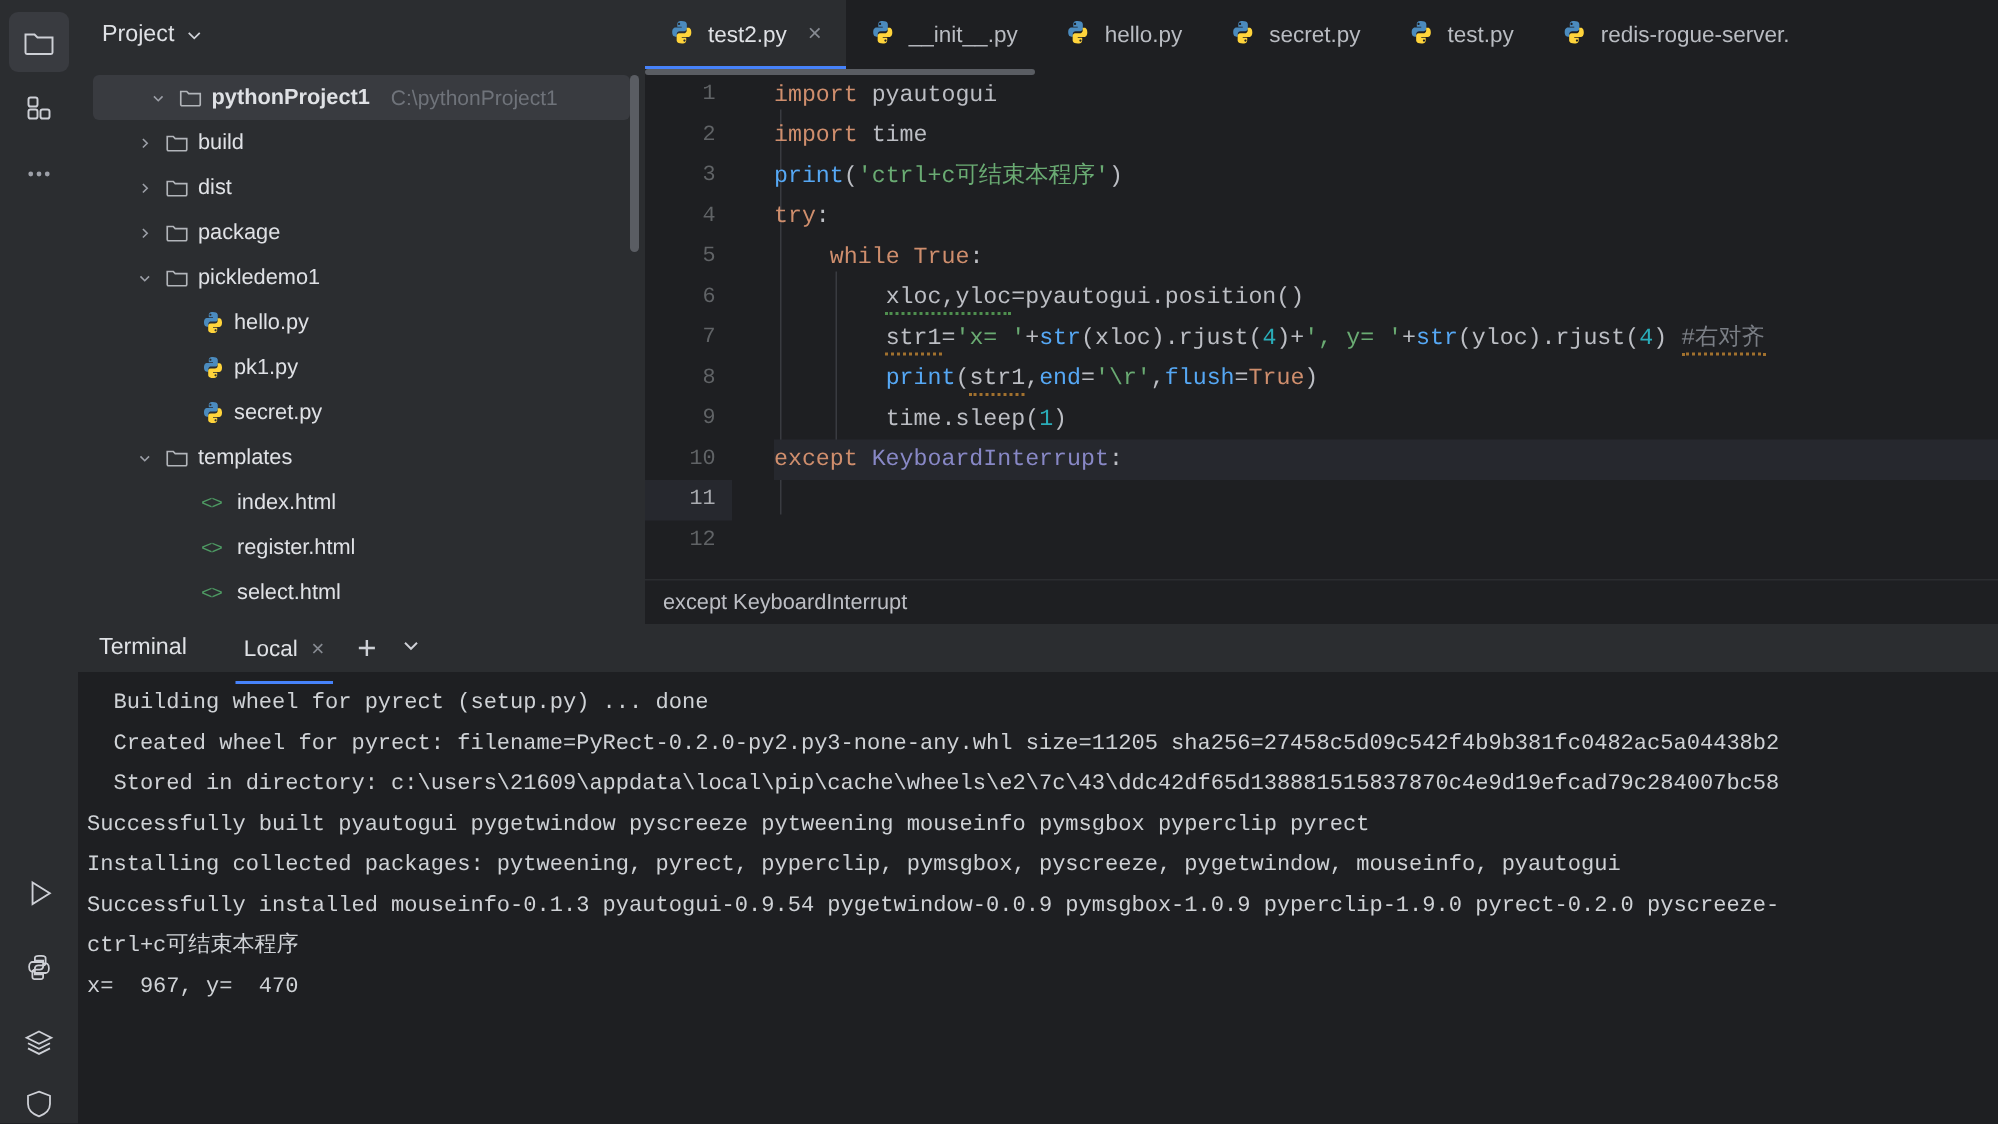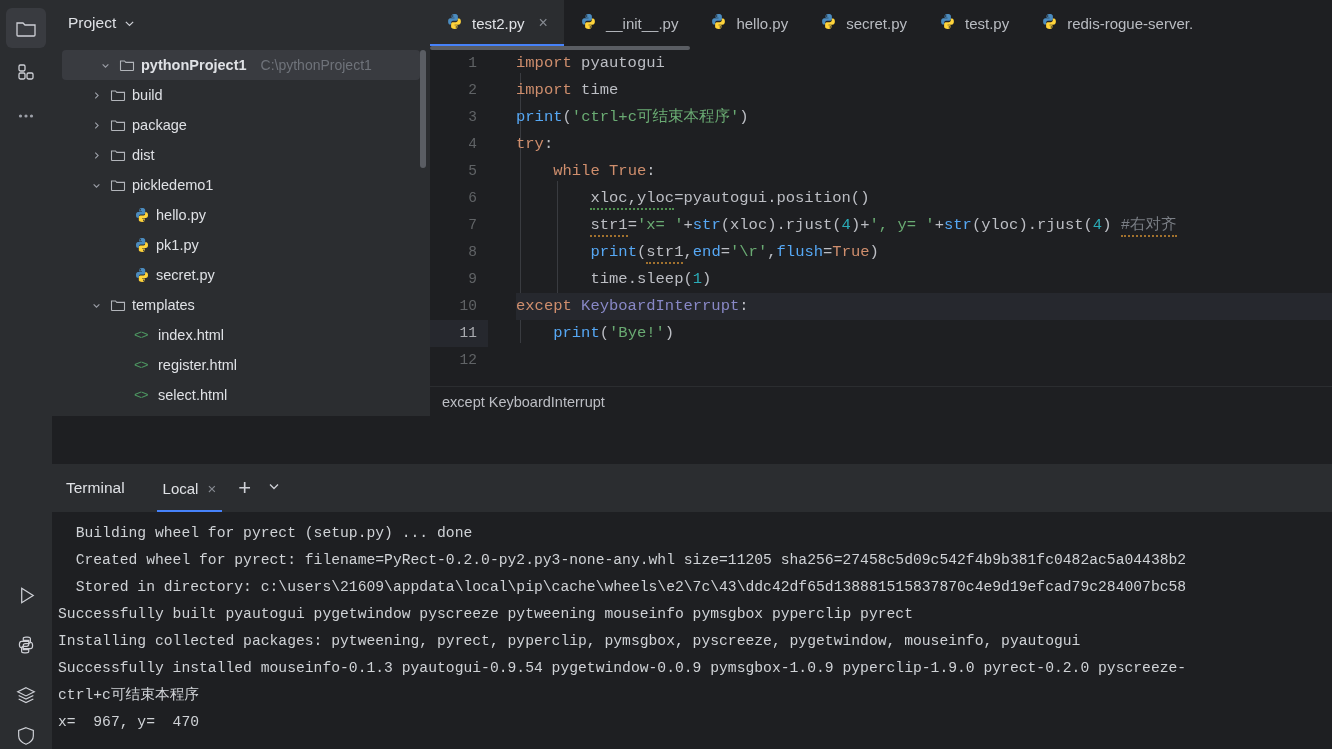--- a/index.html
+++ b/index.html
@@ -113,22 +113,22 @@
     display: flex; align-items: center; padding-left: 12px;
     font-size: 14.5px; color: #bcbec4;
   }
 
   
   .terminal {
     position: absolute; left: 52px; top: 416px; width: 1280px; height: 333px;
     background: #1e1f22; display: flex; flex-direction: column;
   }
   .term-header {
-    height: 48px; display: flex; align-items: center; gap: 0px;
-    padding-left: 14px; background: #2b2d30; margin-top: 48px;
+    height: 32px; display: flex; align-items: center; gap: 0px;
+    padding-left: 14px; background: #2b2d30;
   }
   .term-title { color: #dfe1e5; font-size: 15.5px; margin-right: 30px; }
   .term-tab {
     position: relative; color: #dfe1e5; font-size: 15px;
     display: flex; align-items: center; gap: 9px; height: 48px; padding: 0 8px;
   }
   .term-tab::after {
     content: ""; position: absolute; left: 2px; right: 2px; bottom: 0; height: 2.5px; background: #4682fa;
   }
   .term-tab .close { color: #868a91; font-size: 15px; }
@@ -232,33 +232,33 @@
         <div class="tree-row">
           <span class="i1"></span>
           <span class="arrow">
             <svg viewBox="0 0 11 11">
               <path d="M4 2 L7.5 5.5 L4 9" fill="none" stroke="#9da0a8" stroke-width="1.3"></path>
             </svg>
           </span>
           <span class="folder-ico"><svg viewBox="0 0 16 16" width="16" height="16">
               <path d="M1.5 4 h4 l1.3 1.4 h7.7 v7.3 a0.8 0.8 0 0 1 -0.8 0.8 H2.3 a0.8 0.8 0 0 1 -0.8 -0.8 Z" fill="none" stroke="#b2b5ba" stroke-width="1.1"></path>
             </svg></span>
+          <span class="nm">dist</span>
+        </div>
+        <div class="tree-row">
+          <span class="i1"></span>
+          <span class="arrow">
+            <svg viewBox="0 0 11 11">
+              <path d="M4 2 L7.5 5.5 L4 9" fill="none" stroke="#9da0a8" stroke-width="1.3"></path>
+            </svg>
+          </span>
+          <span class="folder-ico"><svg viewBox="0 0 16 16" width="16" height="16">
+              <path d="M1.5 4 h4 l1.3 1.4 h7.7 v7.3 a0.8 0.8 0 0 1 -0.8 0.8 H2.3 a0.8 0.8 0 0 1 -0.8 -0.8 Z" fill="none" stroke="#b2b5ba" stroke-width="1.1"></path>
+            </svg></span>
           <span class="nm">package</span>
-        </div>
-        <div class="tree-row">
-          <span class="i1"></span>
-          <span class="arrow">
-            <svg viewBox="0 0 11 11">
-              <path d="M4 2 L7.5 5.5 L4 9" fill="none" stroke="#9da0a8" stroke-width="1.3"></path>
-            </svg>
-          </span>
-          <span class="folder-ico"><svg viewBox="0 0 16 16" width="16" height="16">
-              <path d="M1.5 4 h4 l1.3 1.4 h7.7 v7.3 a0.8 0.8 0 0 1 -0.8 0.8 H2.3 a0.8 0.8 0 0 1 -0.8 -0.8 Z" fill="none" stroke="#b2b5ba" stroke-width="1.1"></path>
-            </svg></span>
-          <span class="nm">dist</span>
         </div>
         <div class="tree-row">
           <span class="i1"></span>
           <span class="arrow">
             <svg viewBox="0 0 11 11">
               <path d="M2 4 L5.5 7.5 L9 4" fill="none" stroke="#9da0a8" stroke-width="1.3"></path>
             </svg>
           </span>
           <span class="folder-ico"><svg viewBox="0 0 16 16" width="16" height="16">
               <path d="M1.5 4 h4 l1.3 1.4 h7.7 v7.3 a0.8 0.8 0 0 1 -0.8 0.8 H2.3 a0.8 0.8 0 0 1 -0.8 -0.8 Z" fill="none" stroke="#b2b5ba" stroke-width="1.1"></path>
@@ -412,21 +412,20 @@
         <div class="cline"><span>        </span><span class="id wavy-green">xloc,yloc</span><span class="id">=pyautogui.position()</span></div>
 
         <div class="cline"><span>        </span><span class="id wavy-warn">str1</span><span class="id">=</span><span class="str">'x= '</span><span class="id">+</span><span class="fn">str</span><span class="id">(xloc).rjust(</span><span class="num">4</span><span class="id">)</span><span class="id">+</span><span class="str">', y= '</span><span class="id">+</span><span class="fn">str</span><span class="id">(yloc).rjust(</span><span class="num">4</span><span class="id">)</span><span> </span><span class="cmt wavy-warn">#右对齐</span></div>
 
         <div class="cline"><span>        </span><span class="fn">print</span><span class="id">(</span><span class="id wavy-warn">str1</span><span class="id">,</span><span class="kwarg">end</span><span class="id">=</span><span class="str">'\r'</span><span class="id">,</span><span class="kwarg">flush</span><span class="id">=</span><span class="kw">True</span><span class="id">)</span></div>
 
         <div class="cline"><span>        </span><span class="id">time.sleep(</span><span class="num">1</span><span class="id">)</span></div>
 
         <div class="cline cur"><span class="kw">except</span><span class="cls"> KeyboardInterrupt</span><span class="id">:</span></div>
 
-        <div class="cline"><span>    </span><span class="fn">print</span><span class="id">(</span><span class="str">'Bye!'</span><span class="id">)</span></div>
       </div>
     </div>
     <div class="breadcrumb-bar">
       <span>except KeyboardInterrupt</span>
     </div>
   </div>
 
   <div class="terminal">
     <div class="term-header">
       <span class="term-title">Terminal</span>

